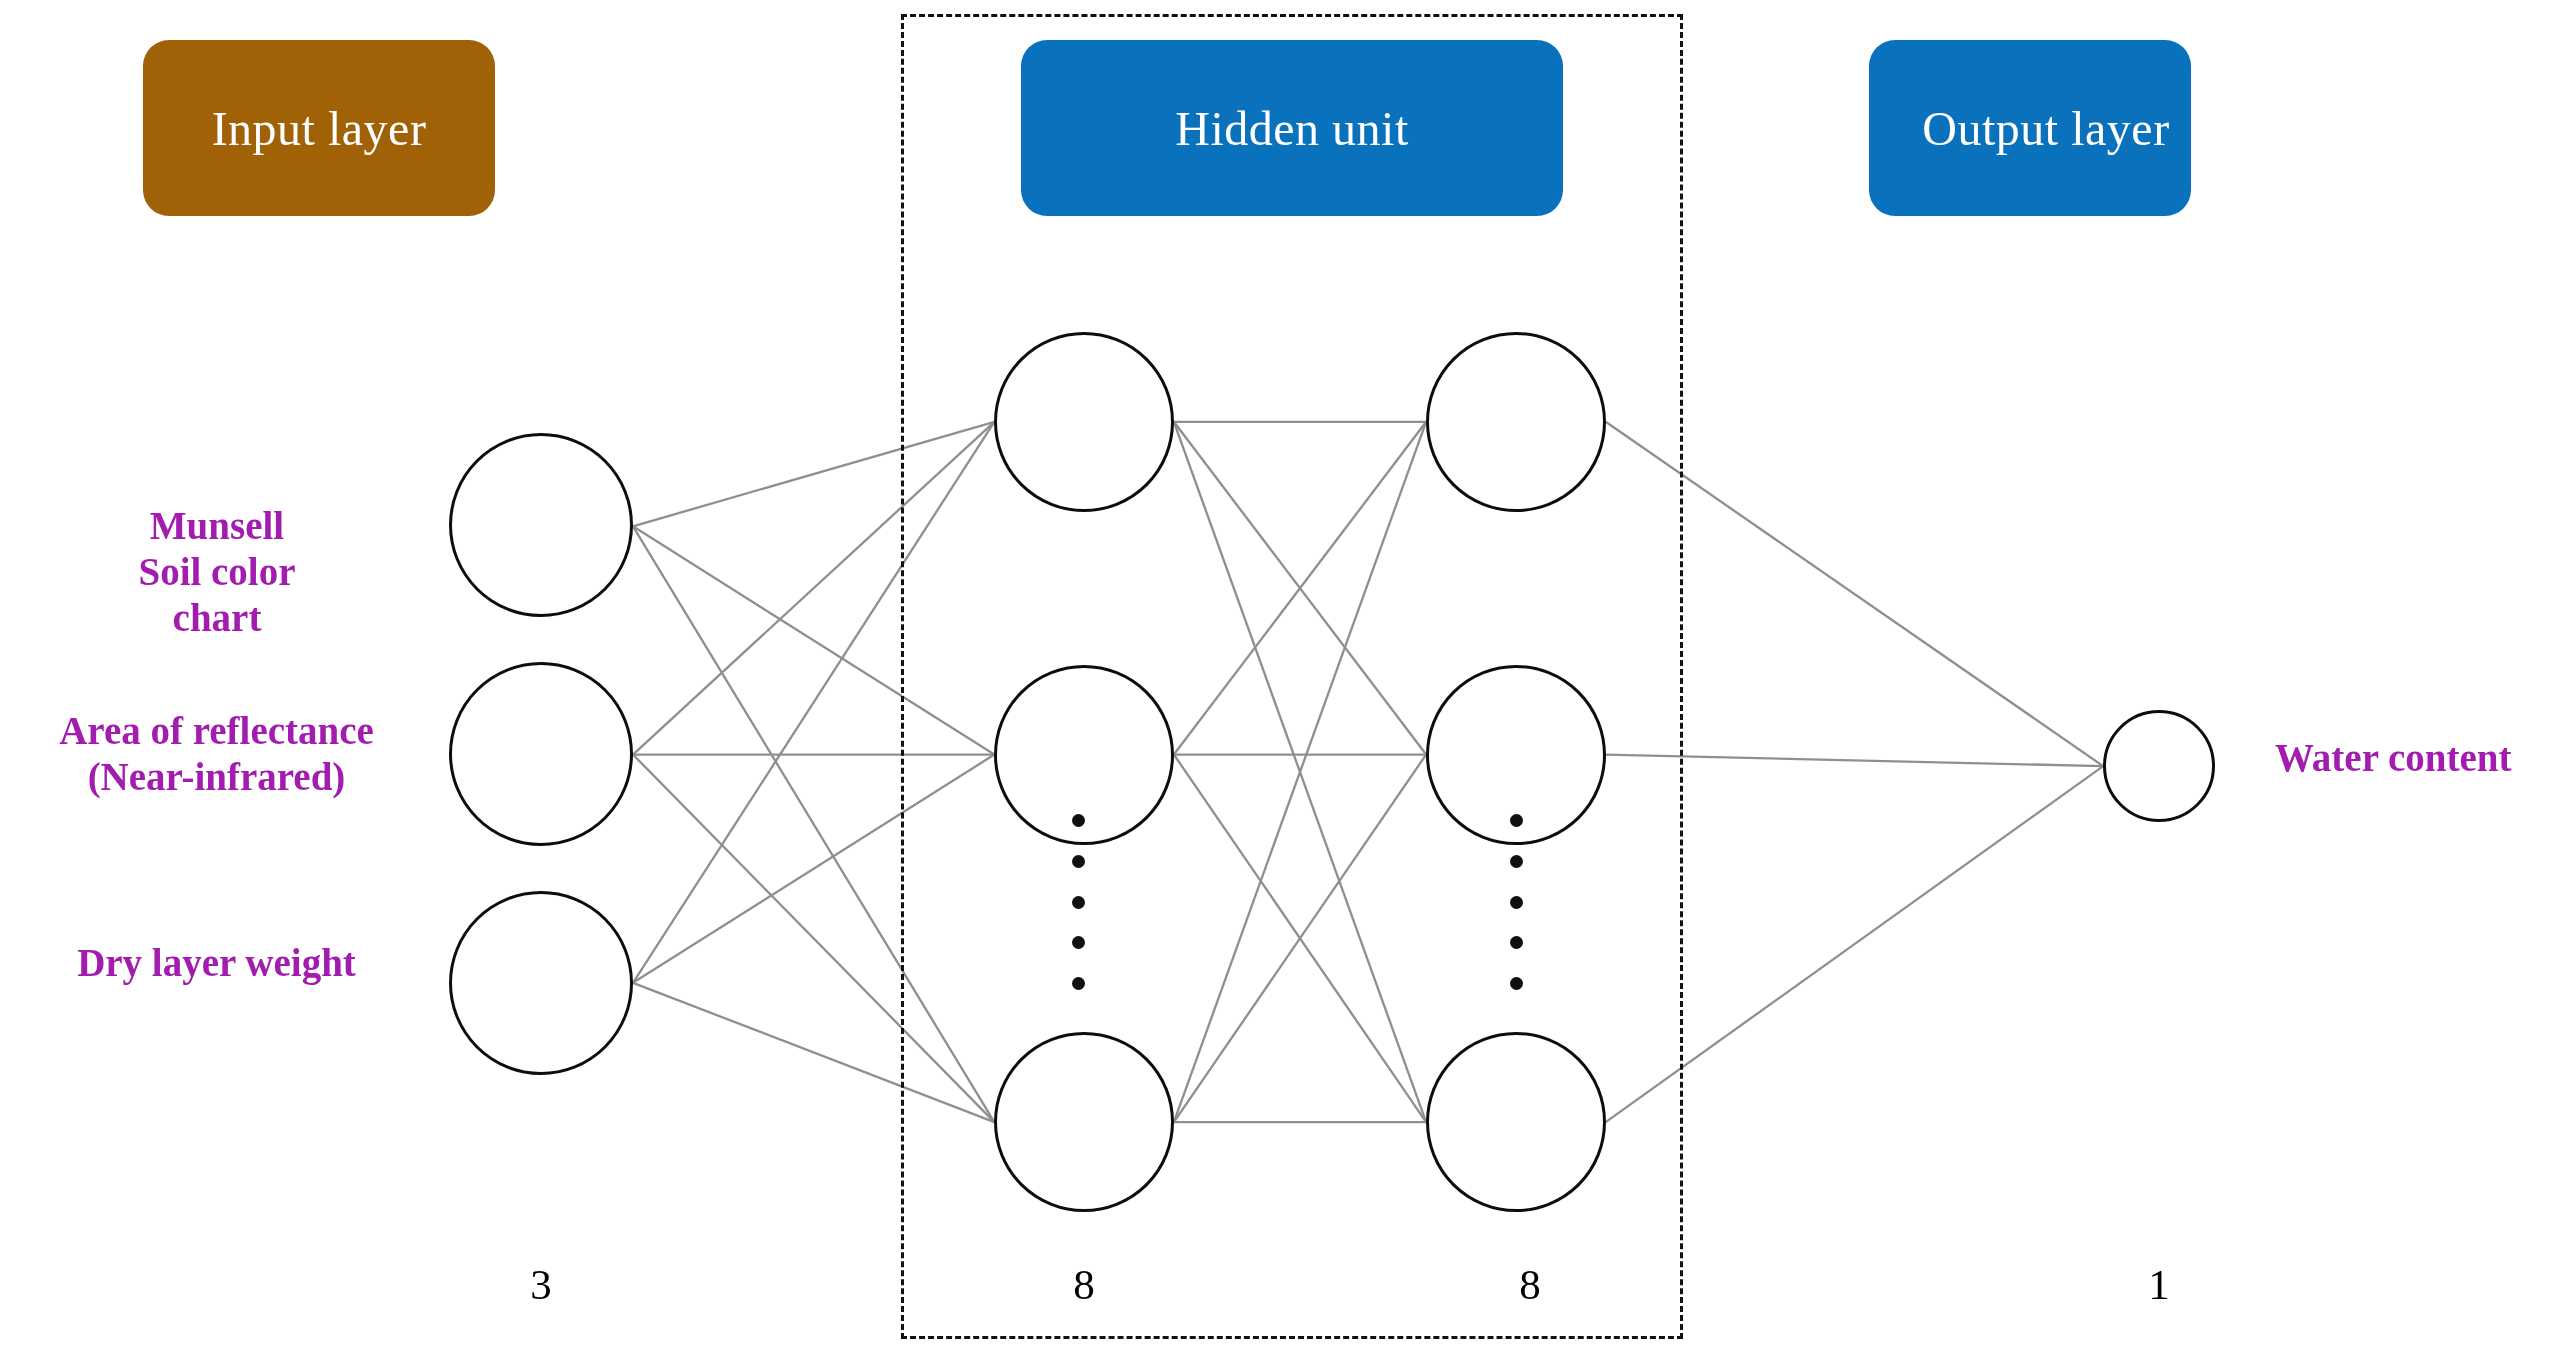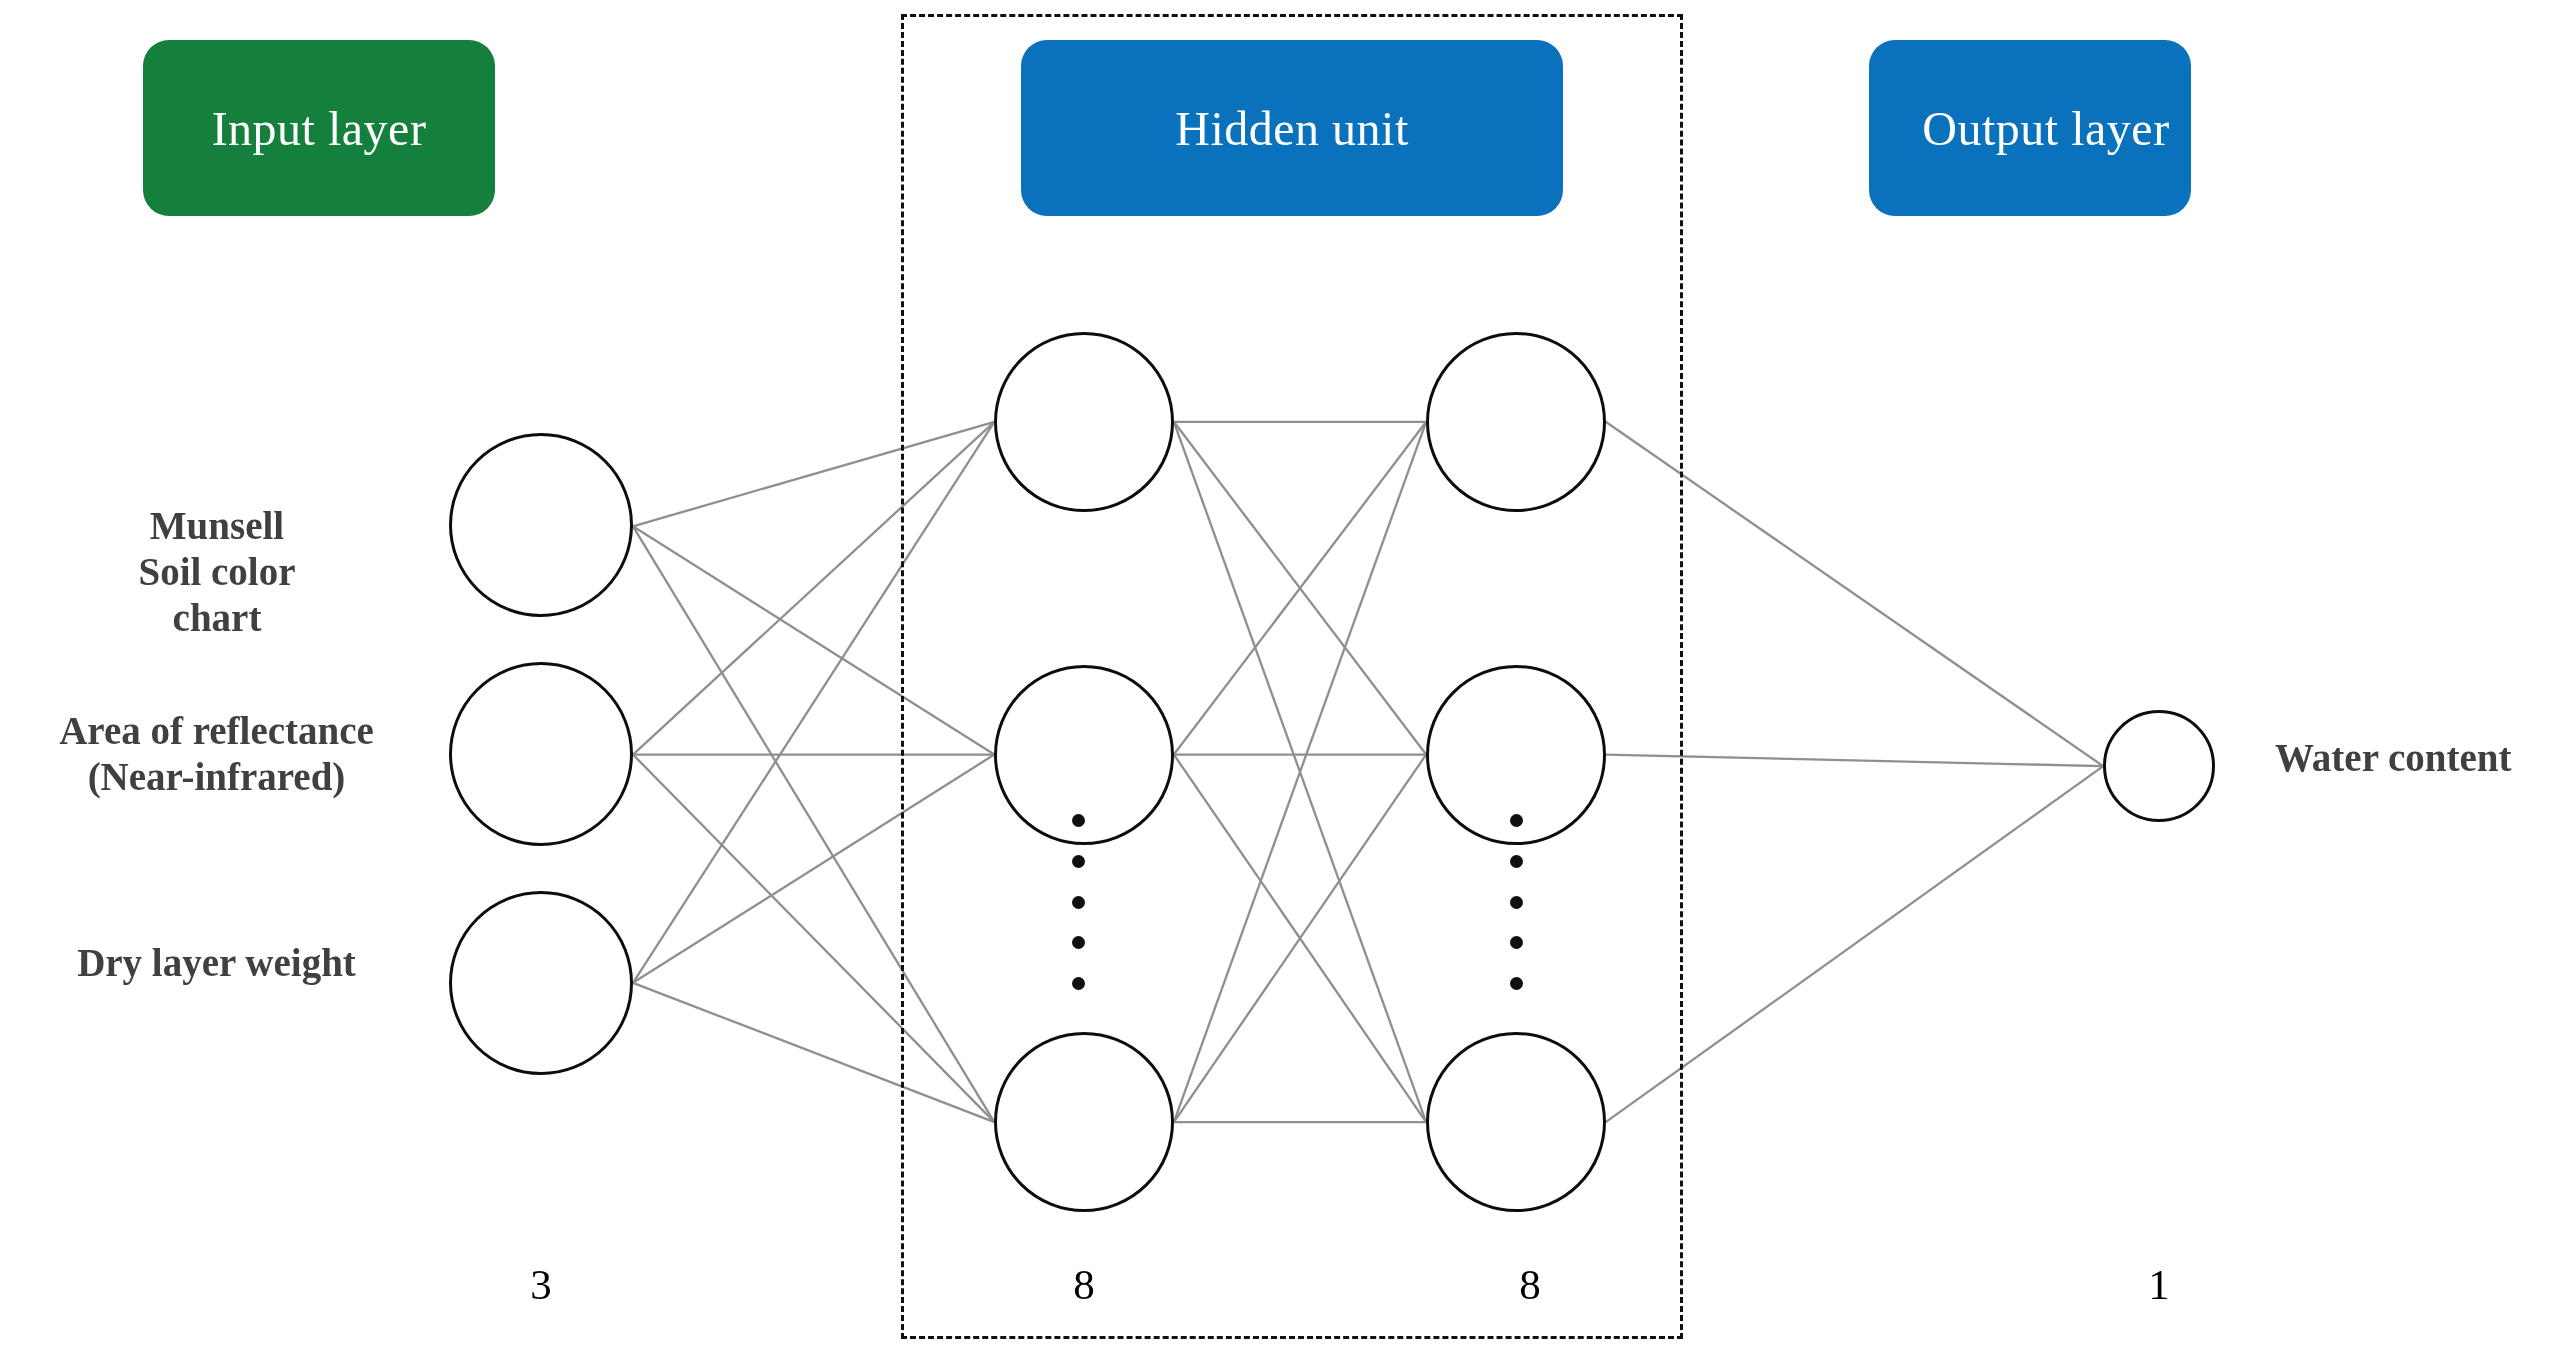--- a/index.html
+++ b/index.html
@@ -69,21 +69,21 @@
   .dot-col .dot {
     width: 13px;
     height: 13px;
     border-radius: 50%;
     background: #101010;
   }
   
   .side-label {
     position: absolute;
     font-weight: bold;
-    color: #404040;
+    color: #a21caf;
     font-size: 39px;
     line-height: 1.18;
     z-index: 6;
     white-space: pre-line;
   }
   .side-label.center-align { text-align: center; }
   .side-label.left-align { text-align: left; }
 
   .count-label {
     position: absolute;
@@ -122,21 +122,21 @@
       <line x1="1517" y1="1450" x2="1843" y2="1450"></line>
 
       <line x1="2075" y1="545" x2="2718" y2="990"></line>
       <line x1="2075" y1="975" x2="2718" y2="990"></line>
       <line x1="2075" y1="1450" x2="2718" y2="990"></line>
     </g>
   </svg>
 
   <div class="hidden-enclosure" style="left:901px; top:14px; width:782px; height:1325px;"></div>
 
-  <div class="layer-pill" style="left:143px; top:40px; width:352px; height:176px; background:#15803d;">
+  <div class="layer-pill" style="left:143px; top:40px; width:352px; height:176px; background:#a16207;">
     <span>Input layer</span>
   </div>
 
   <div class="layer-pill" style="left:1021px; top:40px; width:542px; height:176px; background:#0A72BC;">
     <span>Hidden unit</span>
   </div>
 
   <div class="layer-pill" style="left:1869px; top:40px; width:322px; height:176px; background:#0A72BC;padding-left:32px;">
     <span>Output layer</span>
   </div>

